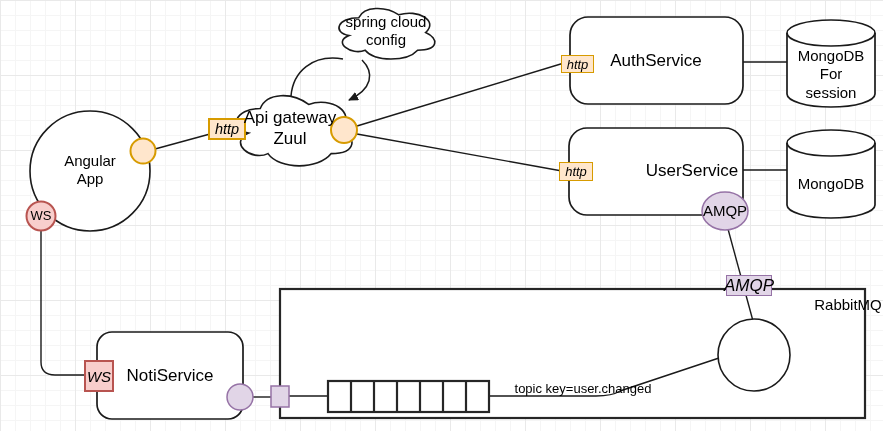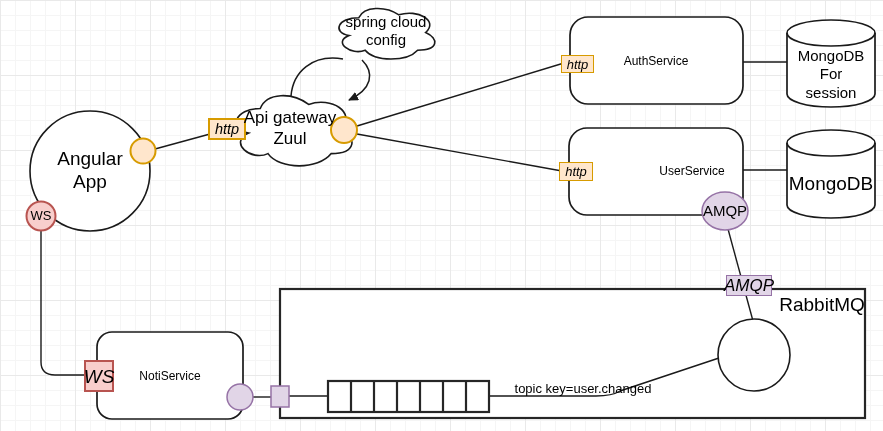--- a/index.html
+++ b/index.html
@@ -29,21 +29,21 @@
     box-sizing:border-box;
     display:flex;align-items:center;justify-content:center;
     line-height:1;
     font-style:italic;
   }
   .badge-orange{background:#ffe6cc;border:2px solid #d79b00;}
   .badge-orange-thin{background:#ffe6cc;border:1.5px solid #d79b00;}
   .badge-purple{background:#e1d5e7;border:1.5px solid #9673a6;}
   .badge-red{background:#f8cecc;border:2px solid #b85450;}
   .fs13{font-size:13px;} .fs135{font-size:15px;} .fs14{font-size:17px;}
-  .fs145{font-size:14.5px;} .fs15{font-size:19px;} .fs17{font-size:12px;}
+  .fs145{font-size:14.5px;} .fs15{font-size:15px;} .fs17{font-size:17px;}
 </style>
 </head>
 <body>
 
 <div class="canvas">
 
   <svg class="layer" width="883" height="431" viewBox="0 0 883 431">
     <defs>
       <marker id="arrow" markerWidth="14" markerHeight="12" refX="9" refY="4.5" orient="auto" markerUnits="userSpaceOnUse">
         <path d="M0,0 L10,4.5 L0,9 Z" fill="#1a1a1a"></path>
@@ -121,18 +121,18 @@
   <div class="label fs135" style="left:386px;top:31px;">spring cloud
 config</div>
   <div class="label fs14" style="left:290px;top:129px;">Api gateway
 Zuul</div>
   <div class="label fs17" style="left:656px;top:61px;">AuthService</div>
   <div class="label fs17" style="left:656px;top:171px;margin-left:36px;">UserService</div>
   <div class="label fs135" style="left:831px;top:74px;">MongoDB
 For session</div>
   <div class="label fs15" style="left:831px;top:184px;">MongoDB</div>
   <div class="label fs17" style="left:170px;top:376px;">NotiService</div>
-  <div class="label fs15" style="left:822px;top:305px;">RabbitMQ</div>
+  <div class="label fs15" style="left:848px;top:305px;">RabbitMQ</div>
   <div class="label fs13" style="left:41px;top:216px;">WS</div>
   <div class="label fs135" style="left:725px;top:211px;">AMQP</div>
   <div class="label fs13" style="left:583px;top:369px;margin-top:20px;">topic key=user.changed</div>
 
 </div>
 
 </body></html>

